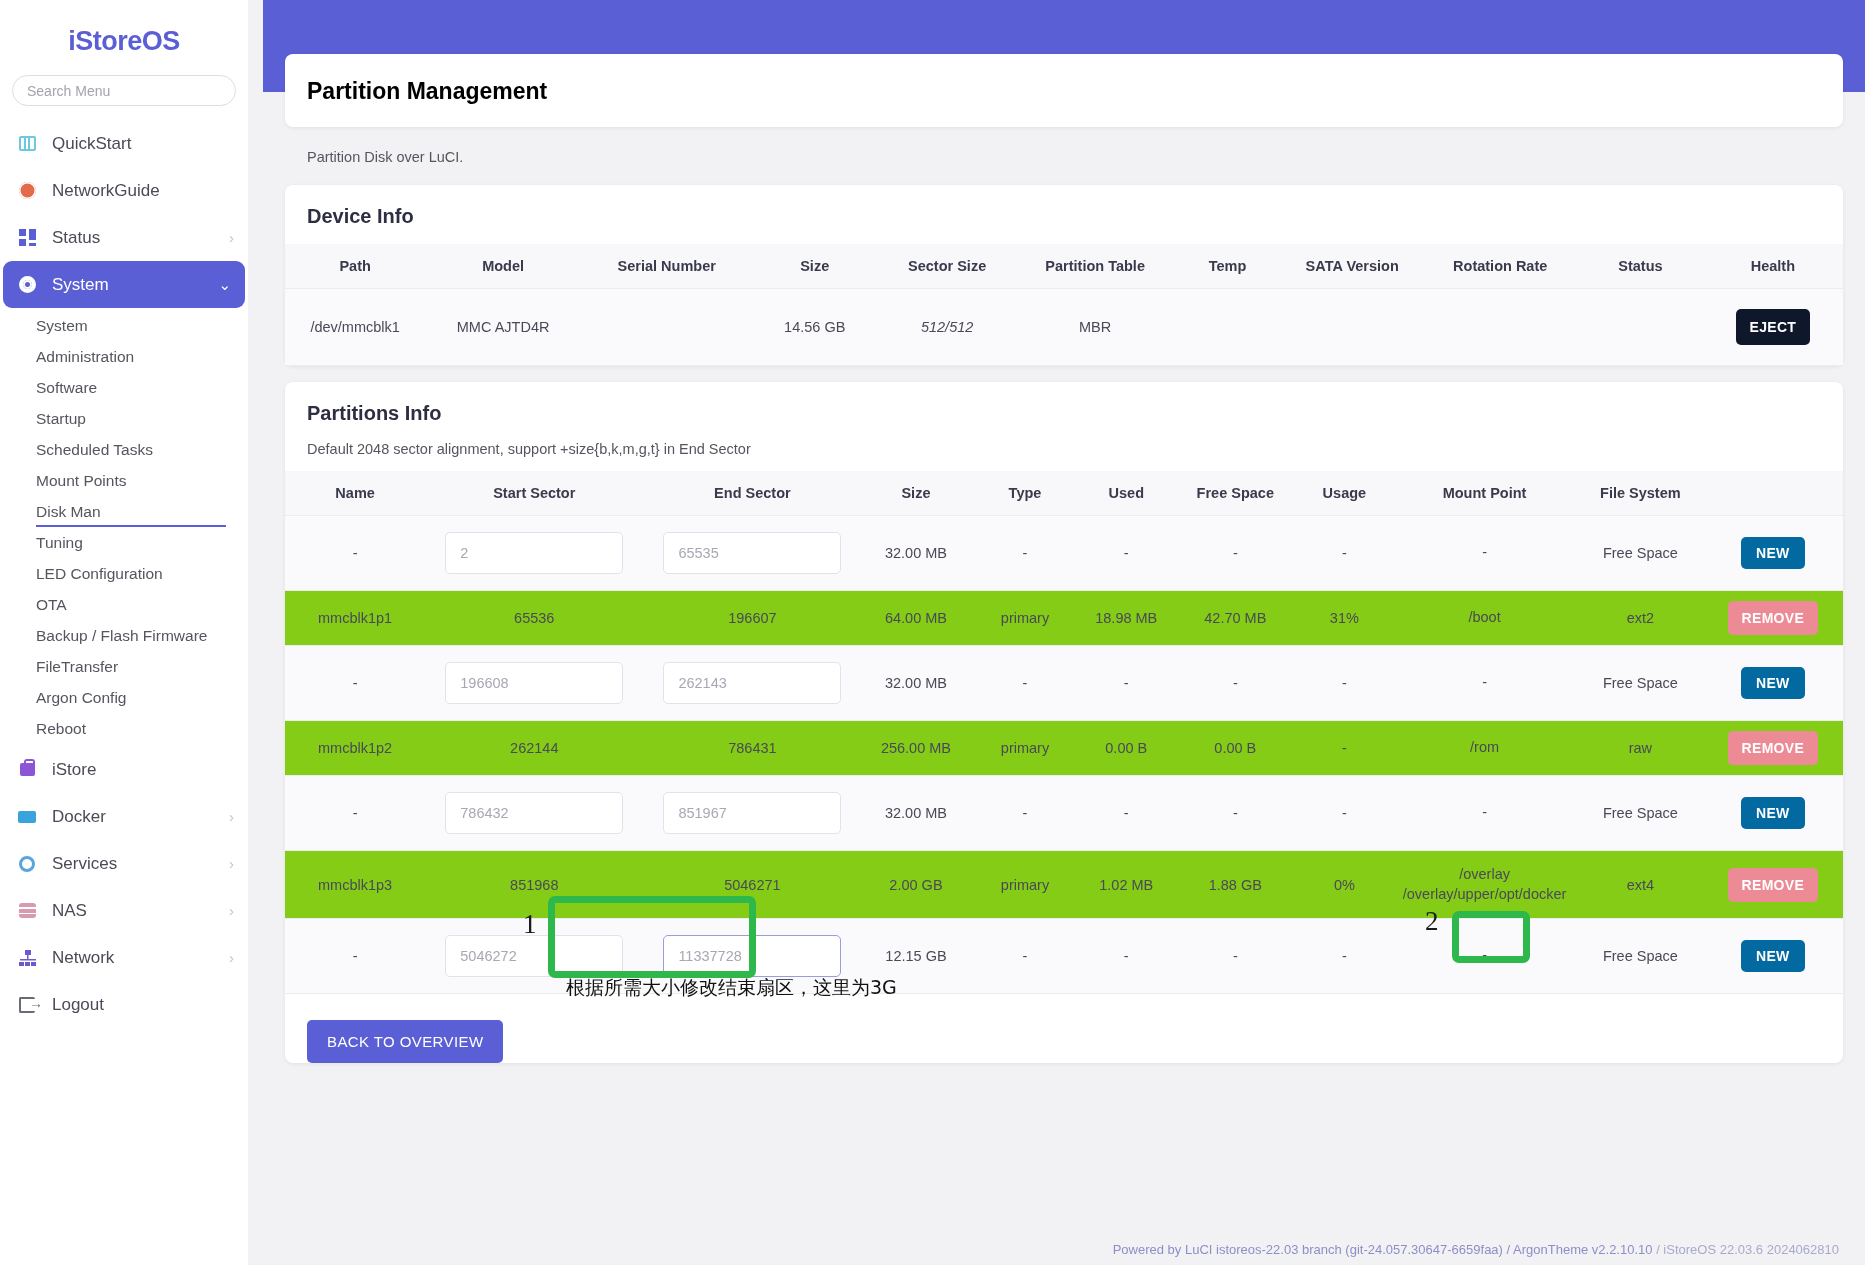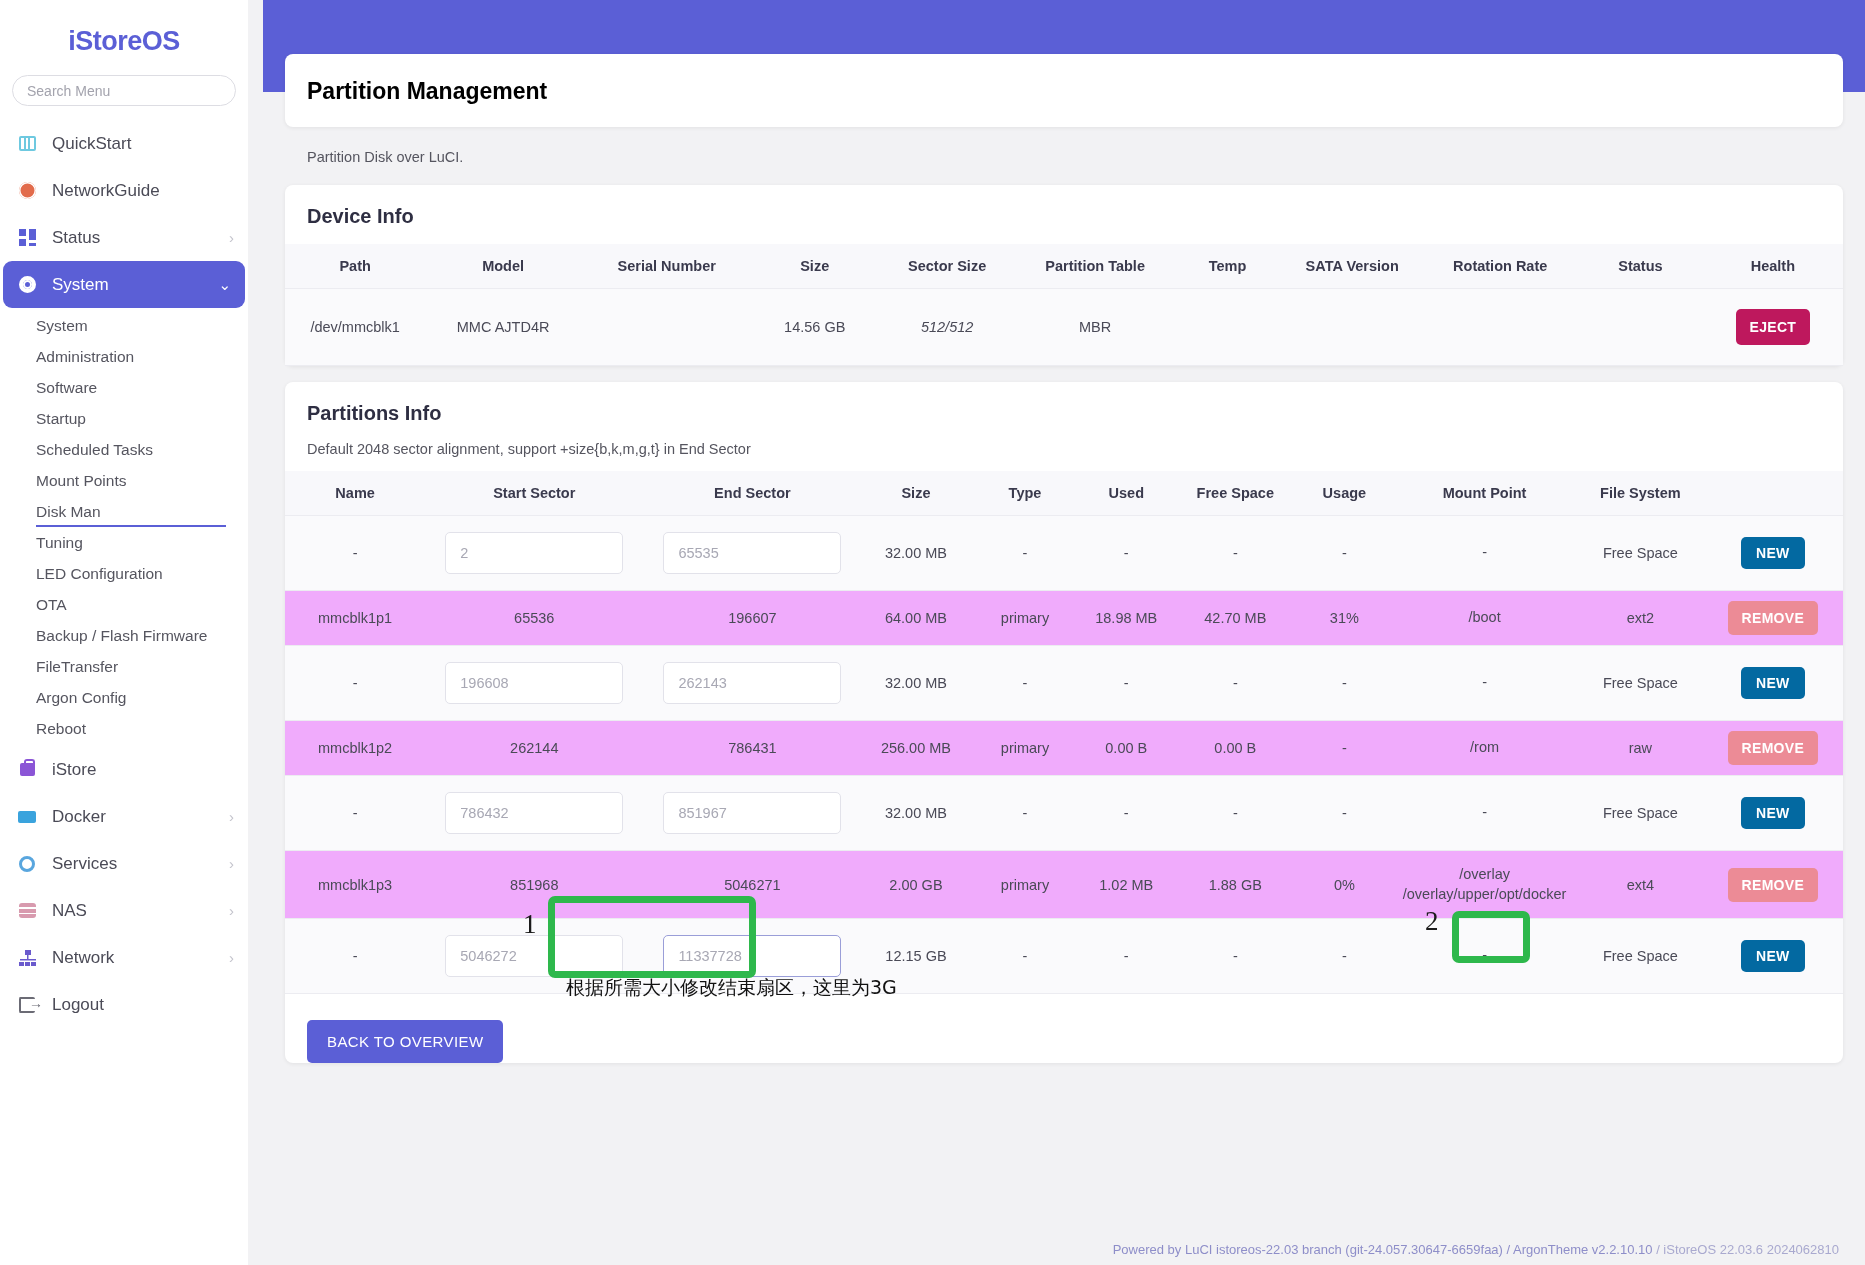--- a/index.html
+++ b/index.html
@@ -175,35 +175,35 @@
   }
   thead tr { border-bottom: 1px solid #ececf1; }
   tbody td {
     font-size: 14.5px;
     color: #4a4a57;
     text-align: center;
     padding: 14px 4px;
     vertical-align: middle;
   }
   tbody tr.odd  { background: #fafafc; }
-  tbody tr.even { background: #f0abfc; }
+  tbody tr.even { background: #84cc16; }
   tbody tr { border-bottom: 1px solid #ececf1; }
 
   .btn {
     border: none;
     border-radius: 5px;
     font-family: "Liberation Sans", sans-serif;
     font-size: 14px;
     font-weight: bold;
     letter-spacing: .3px;
     cursor: pointer;
     color: #ffffff;
     padding: 8px 14px;
   }
-  .btn-eject  { background: #be185d; padding: 10px 14px; font-size: 14px; }
+  .btn-eject  { background: #0f172a; padding: 10px 14px; font-size: 14px; }
   .btn-remove { background: #ec8b96; padding: 9px 14px; }
   .btn-new    { background: #0369a1; padding: 8px 15px; }
   .btn-back   {
     background: #5b5fd6; color:#fff; font-size: 15px; font-weight: normal;
     padding: 13px 20px; border-radius: 5px; letter-spacing:.4px;
   }
 
   .sector-input {
     width: 178px; height: 42px;
     border: 1px solid #e2e2ea;

